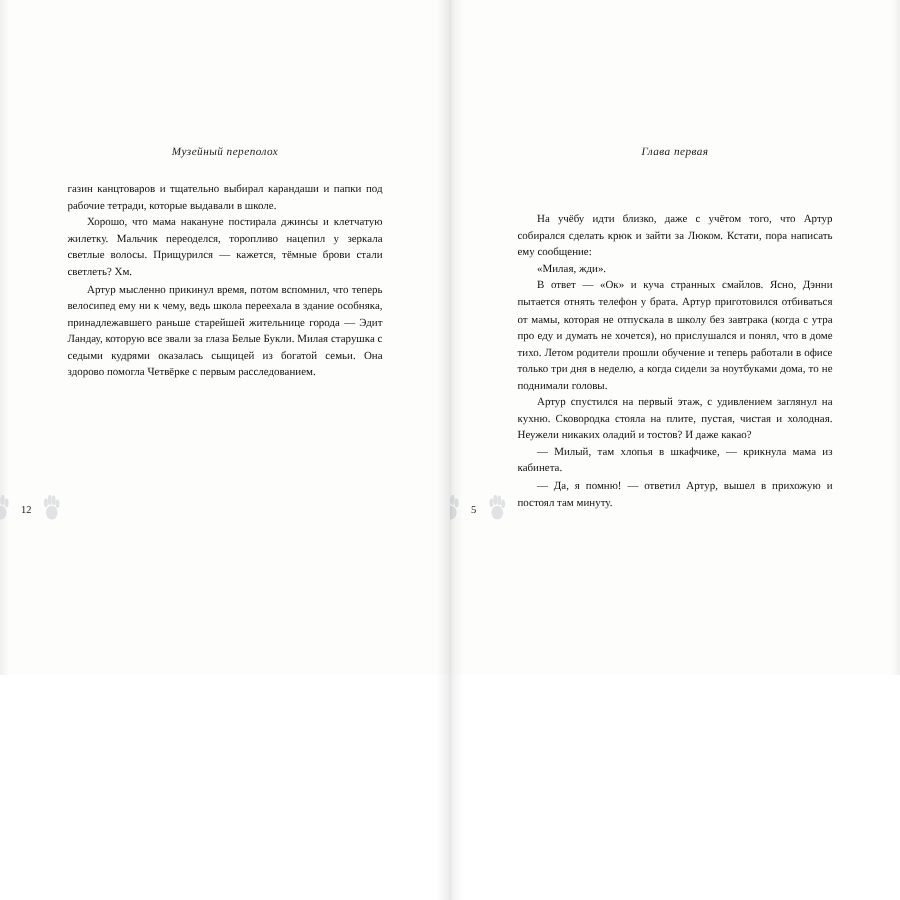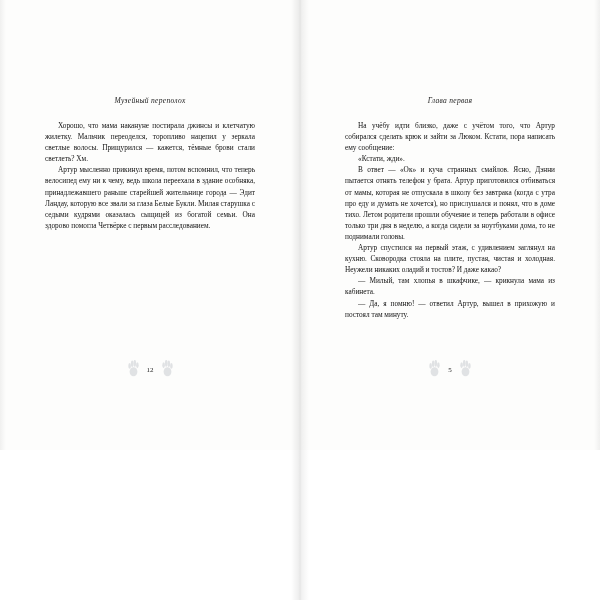--- a/index.html
+++ b/index.html
@@ -82,33 +82,33 @@
     position: absolute;
     top: 120px;
     width: 210px;
     font-size: 7.3px;
     line-height: 11.1px;
     text-align: justify;
     color: #111111;
     hyphens: auto;
   }
   .page-left .col { left: 45px; }
-  .page-right .col { left: 45px; }
+  .page-right .col { left: 45px; margin-top: 20px; }
 
   .col p {
     margin: 0;
     text-indent: 13px;
   }
   .col p.noindent { text-indent: 0; }
 
   .folio {
     position: absolute;
-    bottom: 76px;
+    bottom: 106px;
     width: 100%;
-    text-align: center;
+    text-align: left;
     font-size: 7px;
     color: #1b1b1b;
   }
   .folio-wrap {
     position: relative;
     display: inline-block;
     padding: 0 14px;
   }
   .hand {
     position: absolute;
@@ -140,20 +140,21 @@
     <div class="print small" style="left:496px; top:80px; width:10px; height:14px; transform: rotate(-8deg);"></div>
     <div class="print" style="left:520px; top:72px; width:11px; height:15px; transform: rotate(-6deg);"></div>
     <div class="print small" style="left:542px; top:82px; width:10px; height:14px; transform: rotate(-4deg);"></div>
     <div class="print" style="left:562px; top:70px; width:11px; height:15px; transform: rotate(-2deg);"></div>
   </div>
 
   <div class="page page-left">
     <div class="page-edge left"></div>
     <div class="running-head">Музейный переполох</div>
     <div class="col">
+      <p class="noindent">газин канцтоваров и тщательно выбирал карандаши и папки под рабочие тетради, которые выдавали в школе.</p>
       <p>Хорошо, что мама накануне постирала джинсы и клетчатую жилетку. Мальчик переоделся, торопливо нацепил у зеркала светлые волосы. Прищурился — кажется, тёмные брови стали светлеть? Хм.</p>
       <p>Артур мысленно прикинул время, потом вспомнил, что теперь велосипед ему ни к чему, ведь школа переехала в здание особняка, принадлежавшего раньше старейшей жительнице города — Эдит Ландау, которую все звали за глаза Белые Букли. Милая старушка с седыми кудрями оказалась сыщицей из богатой семьи. Она здорово помогла Четвёрке с первым расследованием.</p>
     </div>
     <div class="folio">
       <span class="folio-wrap">
         <svg class="hand l" viewBox="0 0 20 26">
           <g fill="#c9ccd1">
             <ellipse cx="4" cy="9" rx="2" ry="4.5"></ellipse>
             <ellipse cx="8" cy="5.5" rx="2" ry="5"></ellipse>
             <ellipse cx="12" cy="5" rx="2" ry="5.3"></ellipse>
@@ -173,21 +174,21 @@
         </svg>
       </span>
     </div>
   </div>
 
   <div class="page page-right">
     <div class="page-edge right"></div>
     <div class="running-head">Глава первая</div>
     <div class="col">
       <p>На учёбу идти близко, даже с учётом того, что Артур собирался сделать крюк и зайти за Люком. Кстати, пора написать ему сообщение:</p>
-      <p>«Кстати, жди».</p>
+      <p>«Милая, жди».</p>
       <p>В ответ — «Ок» и куча странных смайлов. Ясно, Дэнни пытается отнять телефон у брата. Артур приготовился отбиваться от мамы, которая не отпускала в школу без завтрака (когда с утра про еду и думать не хочется), но прислушался и понял, что в доме тихо. Летом родители прошли обучение и теперь работали в офисе только три дня в неделю, а когда сидели за ноутбуками дома, то не поднимали головы.</p>
       <p>Артур спустился на первый этаж, с удивлением заглянул на кухню. Сковородка стояла на плите, пустая, чистая и холодная. Неужели никаких оладий и тостов? И даже какао?</p>
       <p>— Милый, там хлопья в шкафчике, — крикнула мама из кабинета.</p>
       <p>— Да, я помню! — ответил Артур, вышел в прихожую и постоял там минуту.</p>
     </div>
     <div class="folio">
       <span class="folio-wrap">
         <svg class="hand l" viewBox="0 0 20 26">
           <g fill="#c9ccd1">
             <ellipse cx="4" cy="9" rx="2" ry="4.5"></ellipse>

